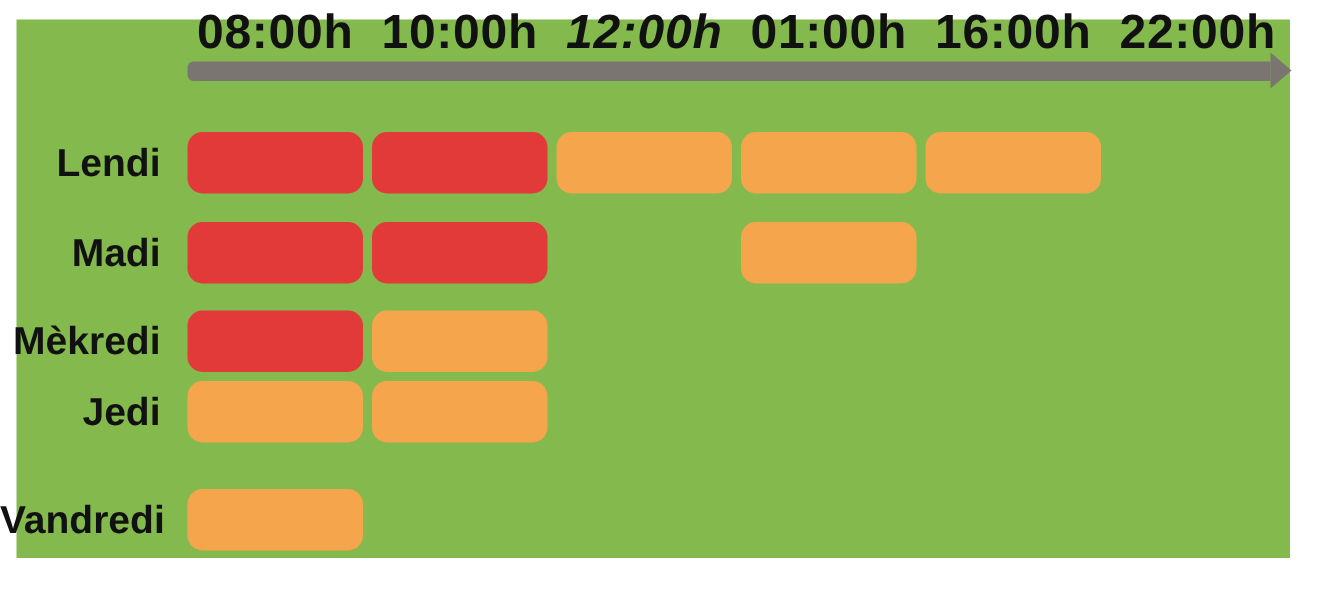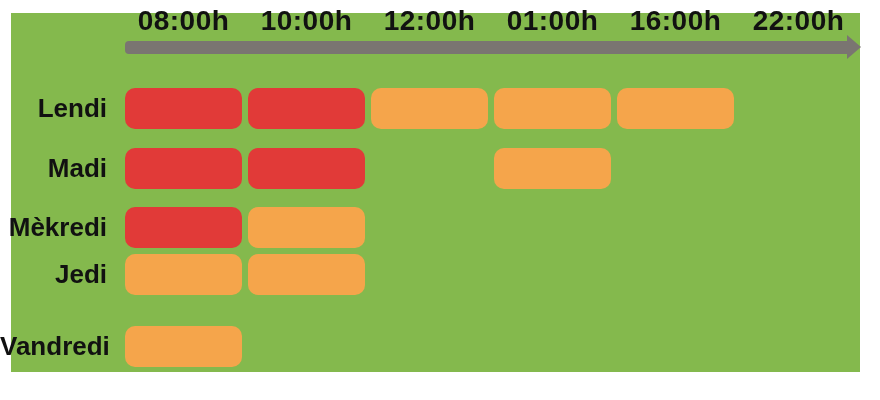--- a/index.html
+++ b/index.html
@@ -25,28 +25,28 @@
     left: 11px; top: 13px;
     width: 849px; height: 359px;
     background: var(--green);
   }
   .tick {
     position: absolute;
     top: 6px;
     width: 117px; height: 30px;
     line-height: 30px;
     text-align: center;
-    font-size: 28px;
+    font-size: 32px;
     font-weight: 700;
     color: var(--text);
     letter-spacing: 0.5px;
   }
   .t0 { left: 125px; }
   .t1 { left: 248px; }
-  .t2 { left: 371px; }
+  .t2 { left: 371px; font-style: italic; }
   .t3 { left: 494px; }
   .t4 { left: 617px; }
   .t5 { left: 740px; }
   .arrow-body {
     position: absolute;
     left: 125px; top: 41px;
     width: 722px; height: 13px;
     background: var(--gray);
     border-radius: 4px 0 0 4px;
   }

